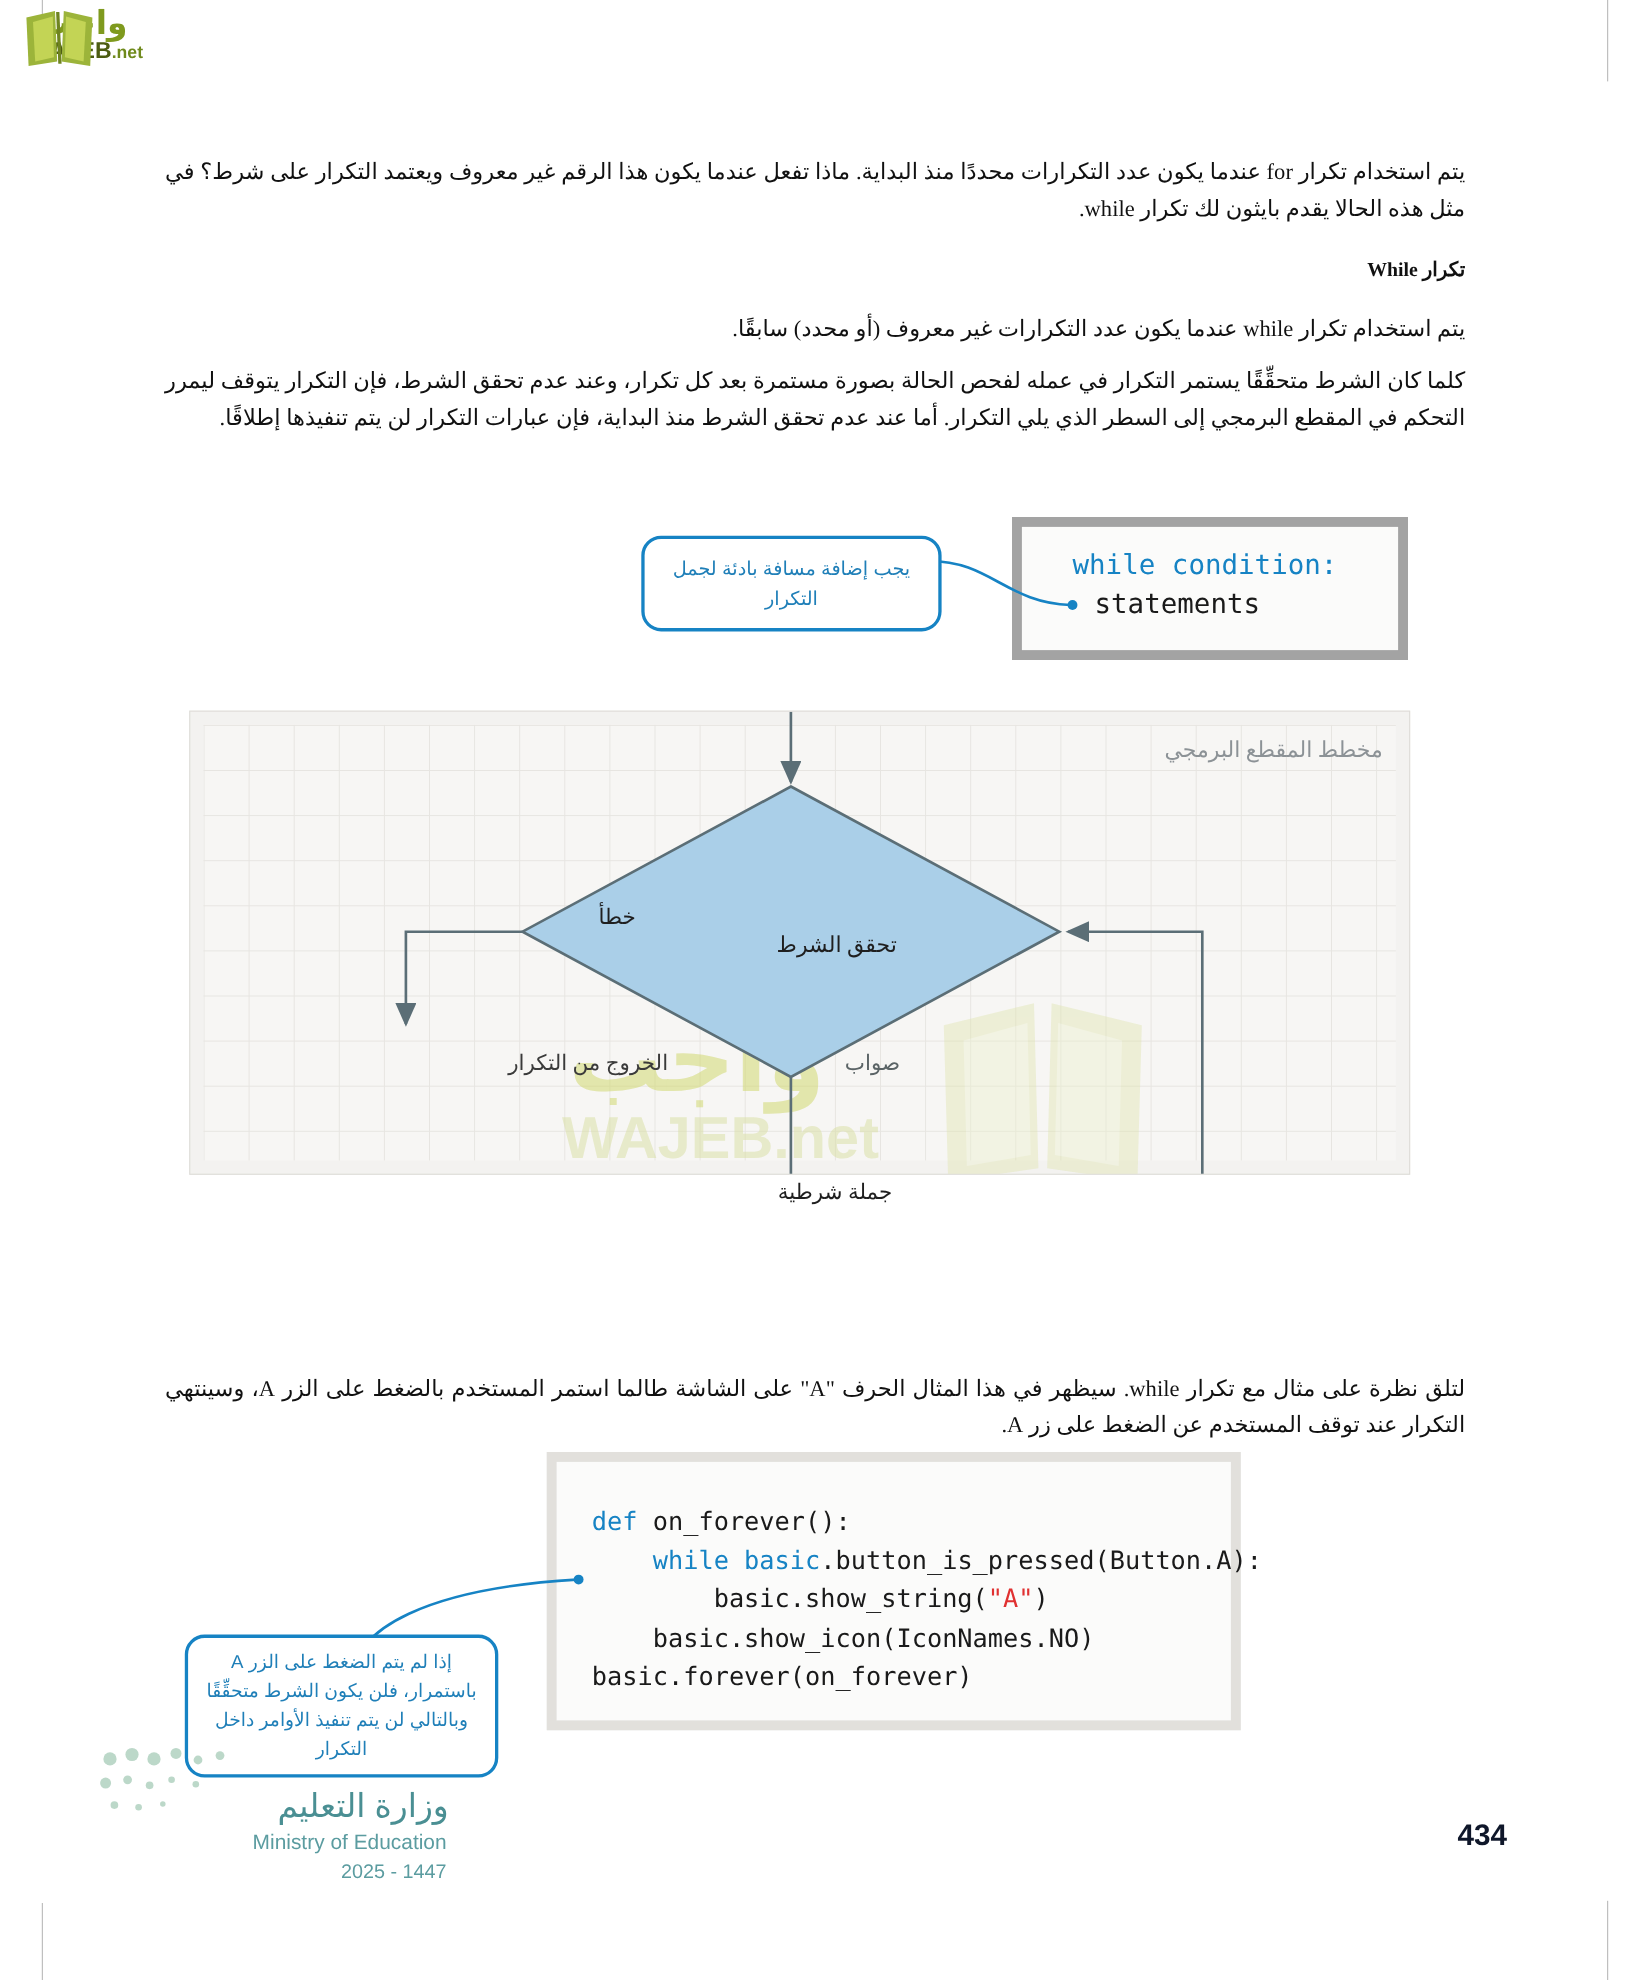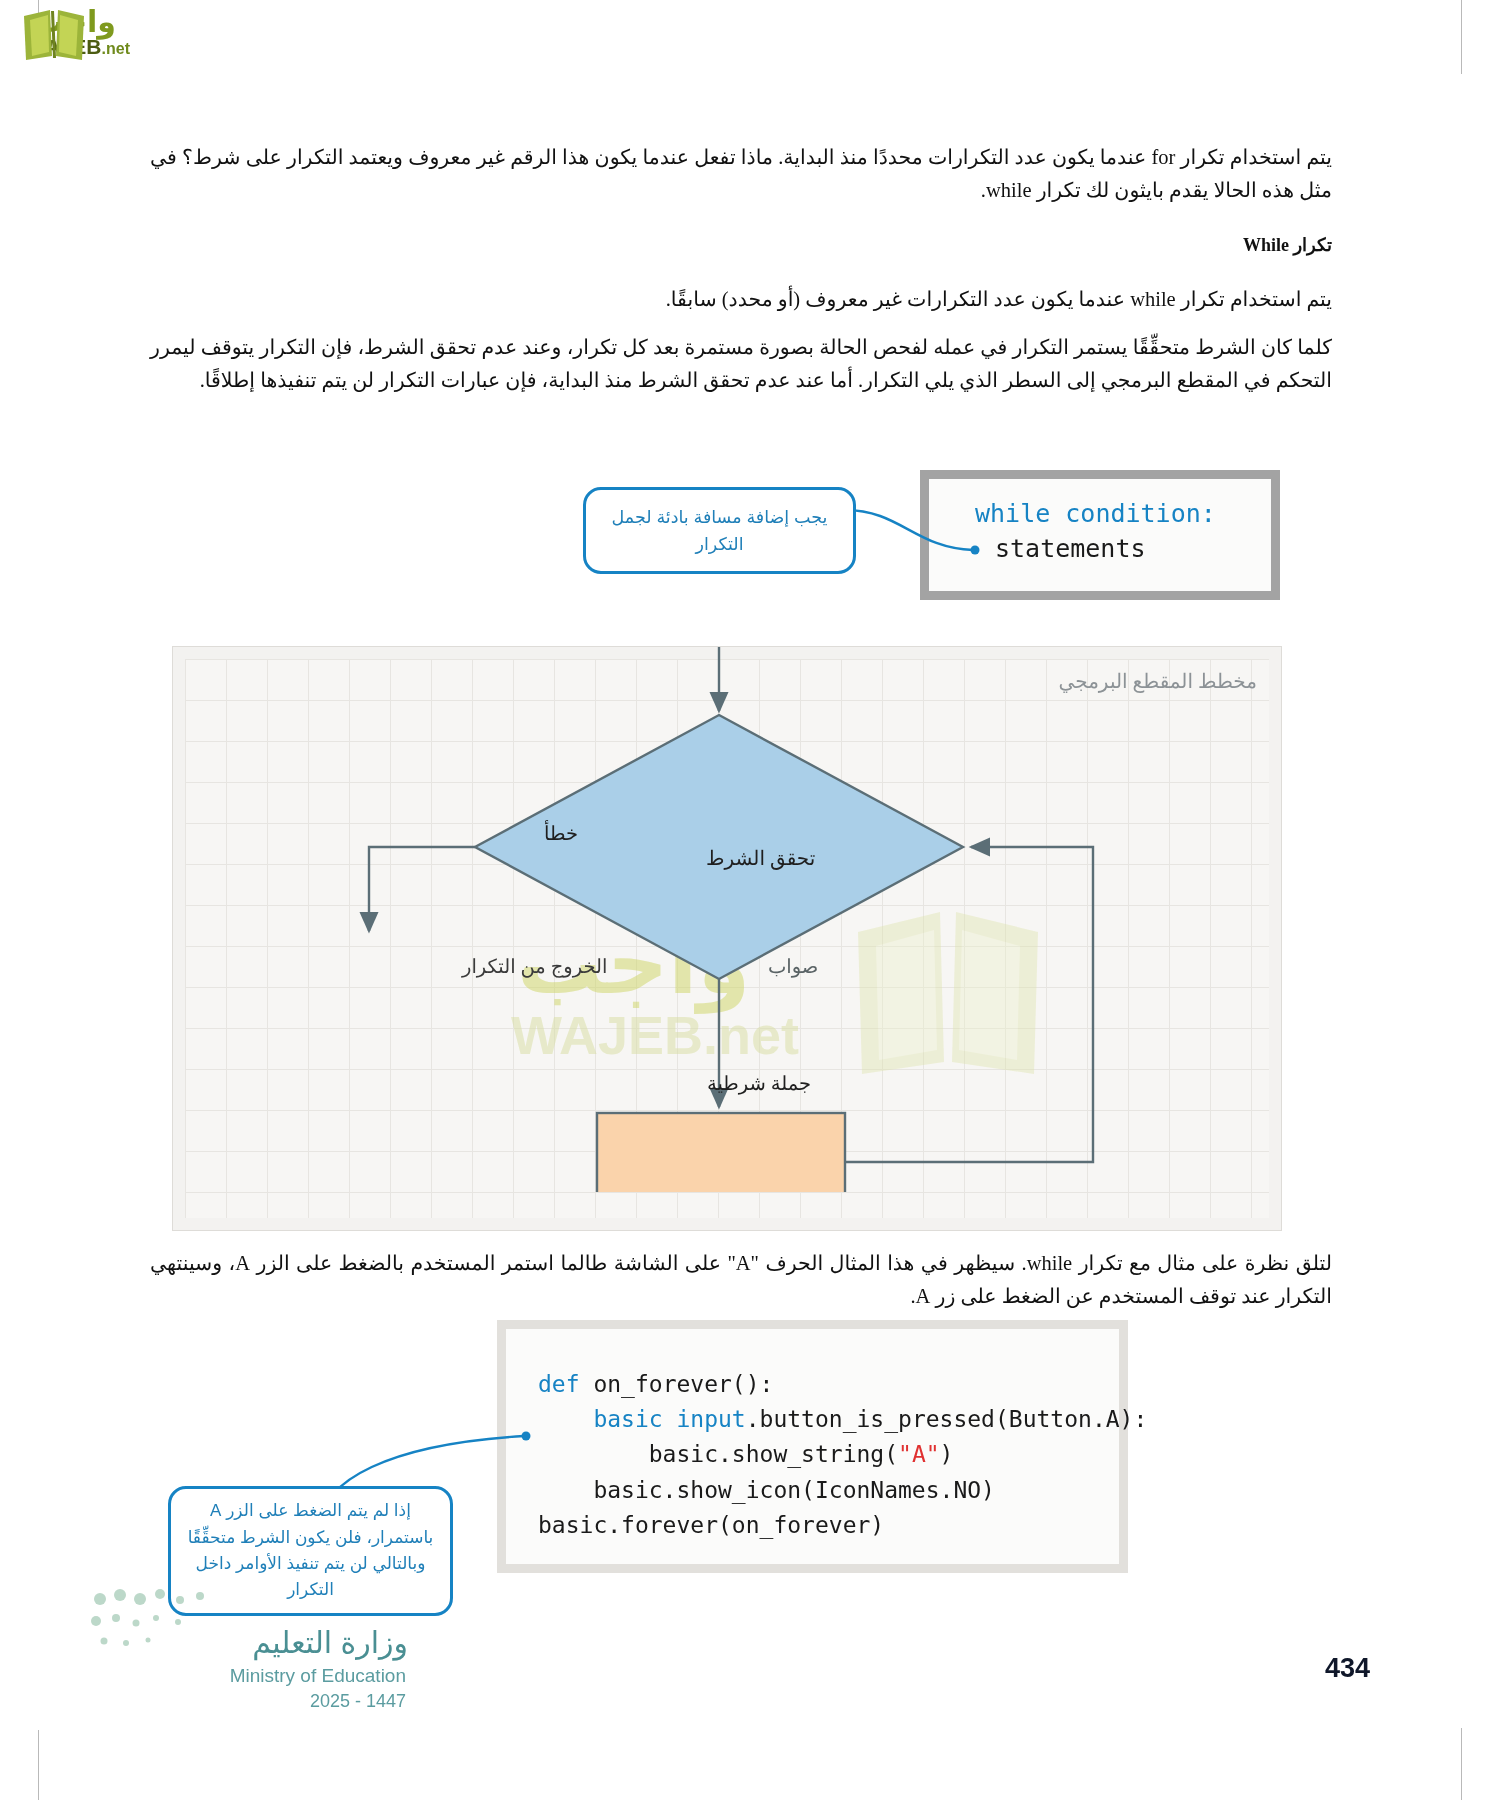--- a/index.html
+++ b/index.html
@@ -146,21 +146,21 @@
   }
   #leader-indent { position: absolute; left: 845px; top: 500px; width: 200px; height: 80px; }
   #leader-button { position: absolute; left: 300px; top: 1420px; width: 260px; height: 110px; }
 
   
   #flow-panel {
     position: absolute;
     left: 172px;
     top: 646px;
     width: 1110px;
-    height: 585px;
+    height: 422px;
     background: #f3f2f0;
     border: 1px solid #dedcd8;
     box-sizing: border-box;
     overflow: hidden;
   }
   #flow-grid {
     position: absolute;
     left: 12px; top: 12px; right: 12px; bottom: 12px;
     background-color: #f7f6f4;
     background-image:
@@ -359,21 +359,21 @@
 <span class="flow-label" id="label-cond">تحقق الشرط</span>
 <span class="flow-label" id="label-false">خطأ</span>
 <span class="flow-label" id="label-true">صواب</span>
 <span class="flow-label" id="label-exit">الخروج من التكرار</span>
 <span class="flow-label" id="label-stmt">جملة شرطية</span>
 
 <p class="para" id="para-example">لتلق نظرة على مثال مع تكرار while. سيظهر في هذا المثال الحرف "A" على الشاشة طالما استمر المستخدم بالضغط على الزر A، وسينتهي التكرار عند توقف المستخدم عن الضغط على زر A.</p>
 
 <div id="code-card">
   <pre><span class="kw">def</span> on_forever():
-    <span class="kw">basic input</span>.button_is_pressed(Button.A):
+    <span class="kw">while basic</span>.button_is_pressed(Button.A):
         basic.show_string(<span class="str">"A"</span>)
     basic.show_icon(IconNames.NO)
 basic.forever(on_forever)</pre>
 </div>
 
 <svg id="leader-button" viewBox="0 0 260 110">
   <path d="M20 108 C 20 60, 90 24, 224 16" stroke="#1683c4" stroke-width="2.4" fill="none"></path>
   <circle cx="226" cy="16" r="4.5" fill="#1683c4"></circle>
 </svg>
 

